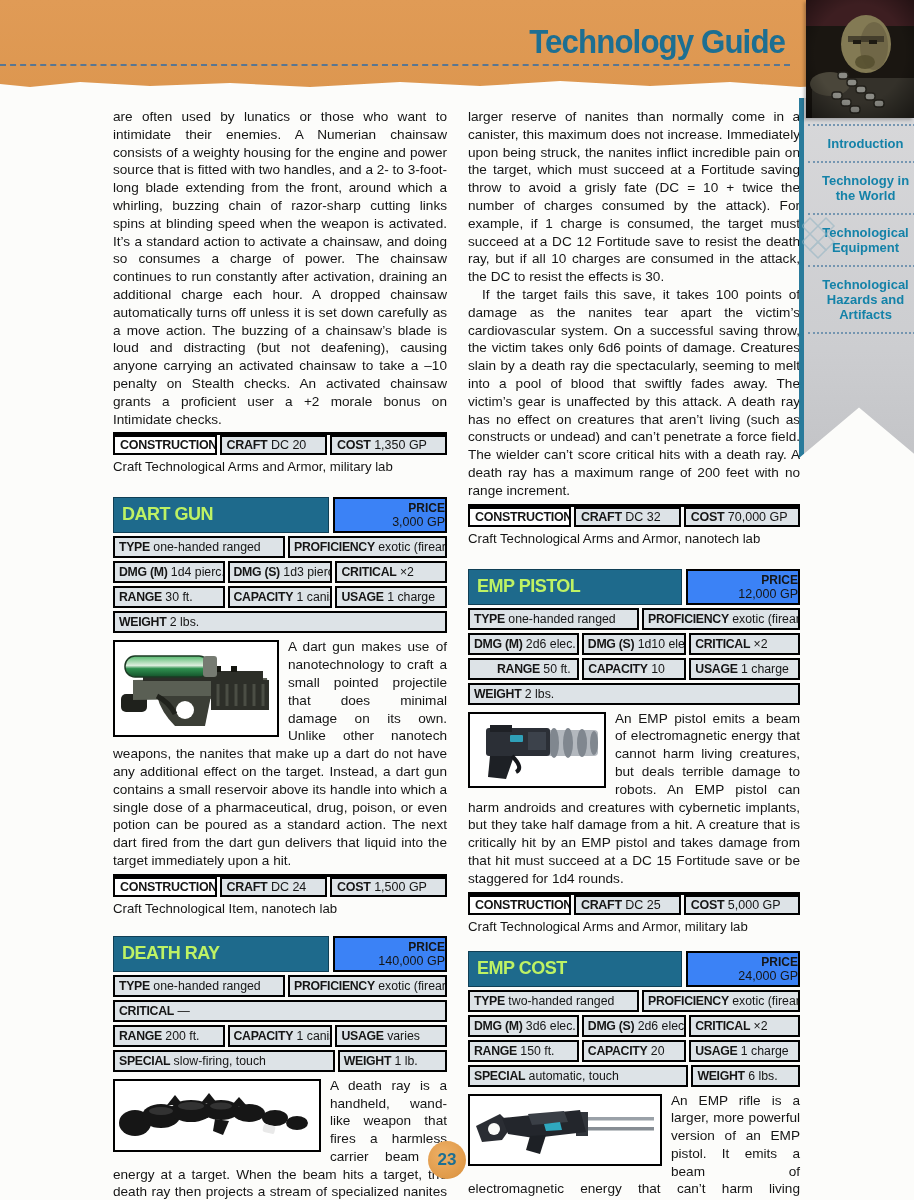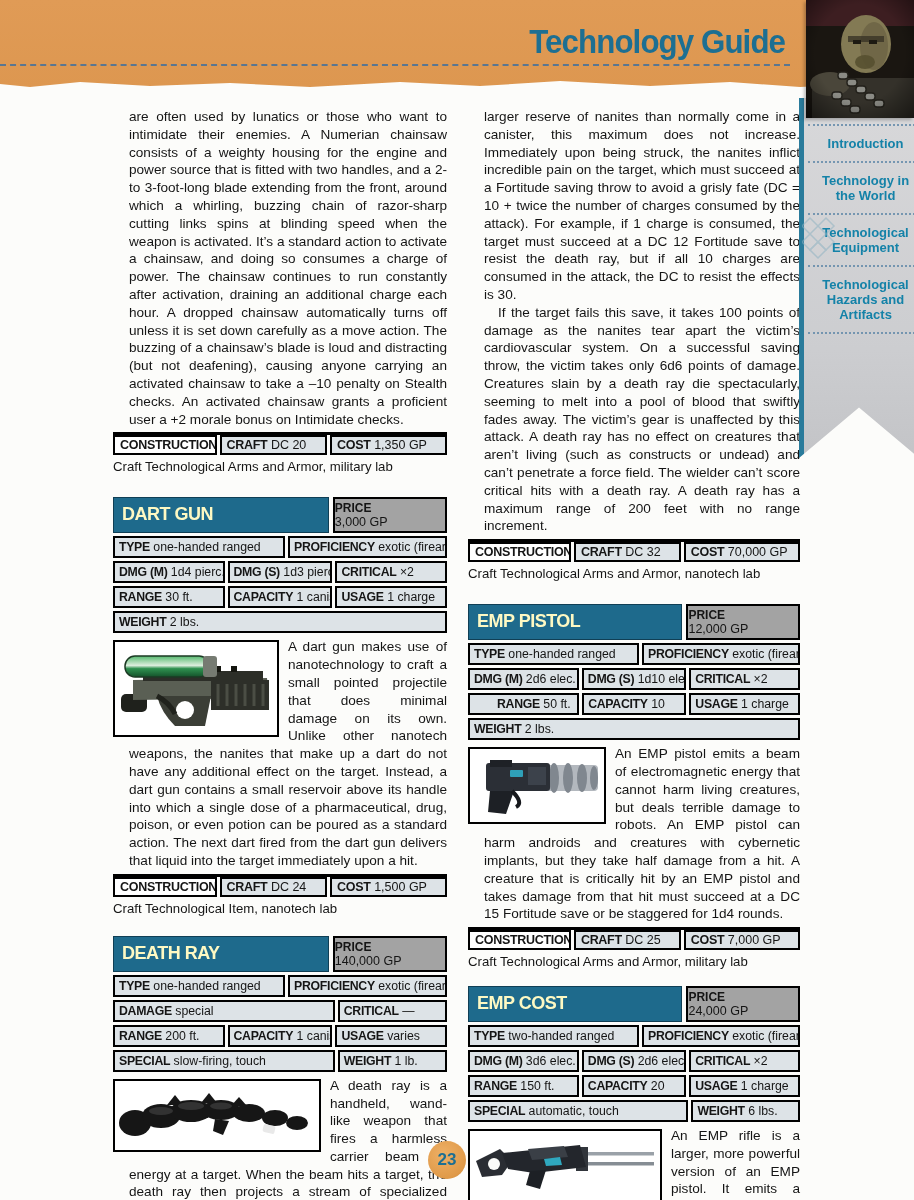--- a/index.html
+++ b/index.html
@@ -24,38 +24,38 @@
   .ribbon .sep{border-top:2px dotted #5e87a8;margin:0 4px;opacity:.8;}
   .ribbon-items{padding-top:26px;}
   .ribbon-item{display:block;width:100%;padding:10px 4px;text-align:center;font-weight:bold;font-size:13px;
         line-height:15px;color:#1482a8;white-space:pre-line;background:none;border:none;cursor:default;}
   .lattice{position:absolute;left:-2px;top:118px;opacity:.55;}
 
   
   .col{position:absolute;top:108px;font-size:13.6px;line-height:17.8px;text-align:justify;}
   #col-left{left:113px;width:334px;}
   #col-right{left:468px;width:332px;}
-  .para{margin:0 0 0 16px;}
+  .para{margin:0 0 0 0;}
   .para.indent{text-indent:14px;}
 
   
   .constr{display:flex;gap:3px;border-top:3.5px solid #000;padding-top:0;margin-top:4px;}
   .ccell{border:2px solid #000;box-sizing:border-box;font-size:12.5px;line-height:14px;padding:1px 5px;white-space:nowrap;overflow:hidden;}
   .ccell b{letter-spacing:-.3px;}
   .c1{background:#fff;flex:0 0 31%;}
   .c2{background:#dde3e7;flex:1 1 auto;}
   .c3{background:#dde3e7;flex:0 0 35%;}
   .constr-note{font-size:13.2px;line-height:16px;margin:4px 0 0;text-align:left;}
 
   
   .stat{margin-top:22px;}
   .sthead{display:flex;gap:4px;}
-  .sttitle{flex:1 1 auto;background:#1e6a8c;border:1px solid #103f55;color:#fef9c3;font-weight:bold;font-size:18px;
+  .sttitle{flex:1 1 auto;background:#1e6a8c;border:1px solid #103f55;color:#bef264;font-weight:bold;font-size:18px;
         letter-spacing:-.5px;padding:8px 0 6px 8px;transform-origin:left;}
-  .stprice{flex:0 0 33%;border:2.5px solid #000;background:#a3a3a3;text-align:left;padding:2px 0;}
+  .stprice{flex:0 0 33%;border:2.5px solid #000;background:#3b82f6;text-align:right;padding:2px 0;}
   .stprice .plbl{display:block;font-weight:bold;font-size:12px;line-height:14px;}
   .stprice .pval{display:block;font-size:12.5px;line-height:14px;}
   .srow{display:flex;gap:3px;margin-top:3px;}
   .scell{border:2px solid #000;box-sizing:border-box;background:#dde3e7;font-size:12.3px;line-height:14px;
         padding:2px 4px;white-space:nowrap;overflow:hidden;}
   .scell .slbl{font-weight:bold;letter-spacing:-.3px;}
 
   
   .desc{margin-top:5px;}
   .desc:after{content:"";display:block;clear:both;}
@@ -226,21 +226,20 @@
           <span class="plbl">PRICE</span>
           <span class="pval">140,000 GP</span>
         </div>
       </div>
       <div>
           <div class="srow">
             <div class="scell" style="flex: 1 1 52%;"><span class="slbl">TYPE</span> one-handed ranged</div>
             <div class="scell" style="flex: 1 1 48%;"><span class="slbl">PROFICIENCY</span> exotic (firearms)</div>
           </div>
           <div class="srow">
-            <div class="scell" style="flex: 1 1 67%;"><span class="slbl">DAMAGE</span> special</div>
             <div class="scell" style="flex: 1 1 33%;"><span class="slbl">CRITICAL</span> —</div>
           </div>
           <div class="srow">
             <div class="scell" style="flex: 1 1 34%;"><span class="slbl">RANGE</span> 200 ft.</div>
             <div class="scell" style="flex: 1 1 32%;"><span class="slbl">CAPACITY</span> 1 canister</div>
             <div class="scell" style="flex: 1 1 34%;"><span class="slbl">USAGE</span> varies</div>
           </div>
           <div class="srow">
             <div class="scell" style="flex: 1 1 67%;"><span class="slbl">SPECIAL</span> slow-firing, touch</div>
             <div class="scell" style="flex: 1 1 33%;"><span class="slbl">WEIGHT</span> 1 lb.</div>
@@ -333,21 +332,21 @@
           <path d="M18 40 L42 40 L34 63 L16 61 Z" fill="#1d2025"></path>
           <path d="M40 40 Q52 52 44 56" stroke="#16181c" stroke-width="4" fill="none"></path>
         </svg>
       </div>
       <p class="para">An EMP pistol emits a beam of electromagnetic energy that cannot harm living creatures, but deals terrible damage to robots. An EMP pistol can harm androids and creatures with cybernetic implants, but they take half damage from a hit. A creature that is critically hit by an EMP pistol and takes damage from that hit must succeed at a DC 15 Fortitude save or be staggered for 1d4 rounds.</p>
     </div>
 
     <div class="constr">
       <div class="ccell c1"><b>CONSTRUCTION</b></div>
       <div class="ccell c2"><b>CRAFT</b> <span>DC 25</span></div>
-      <div class="ccell c3"><b>COST</b> <span>7,000 GP</span></div>
+      <div class="ccell c3"><b>COST</b> <span>5,000 GP</span></div>
     </div>
     <p class="constr-note">Craft Technological Arms and Armor, military lab</p>
 
     <div class="stat" style="margin-top:16px;">
       <div class="sthead">
         <div class="sttitle">EMP COST</div>
         <div class="stprice">
           <span class="plbl">PRICE</span>
           <span class="pval">24,000 GP</span>
         </div>

